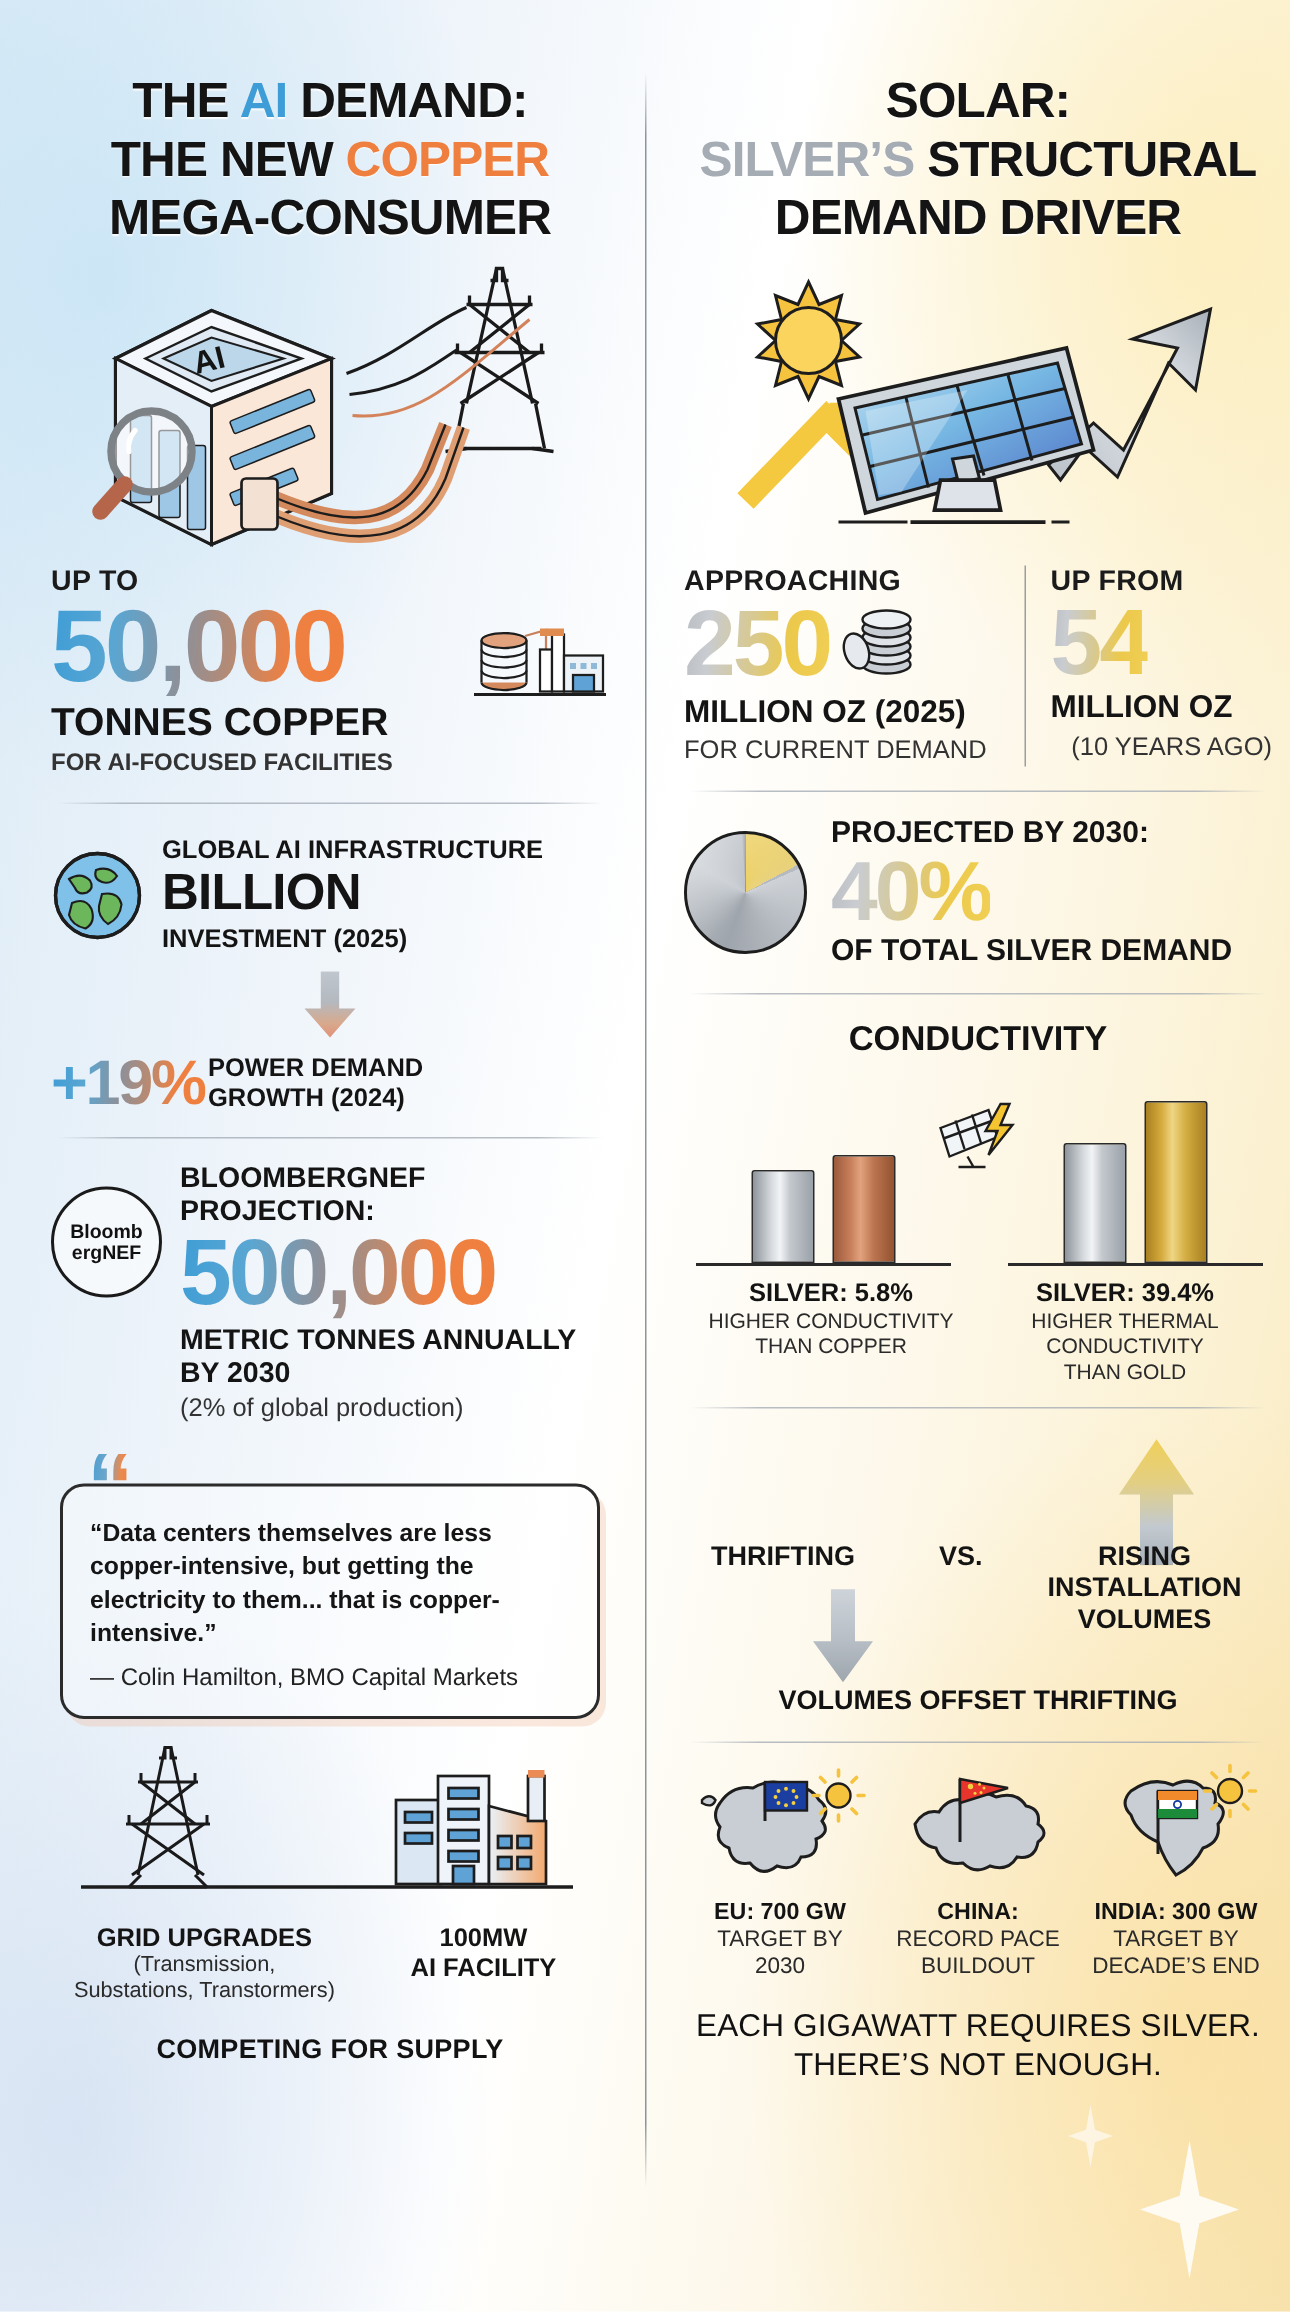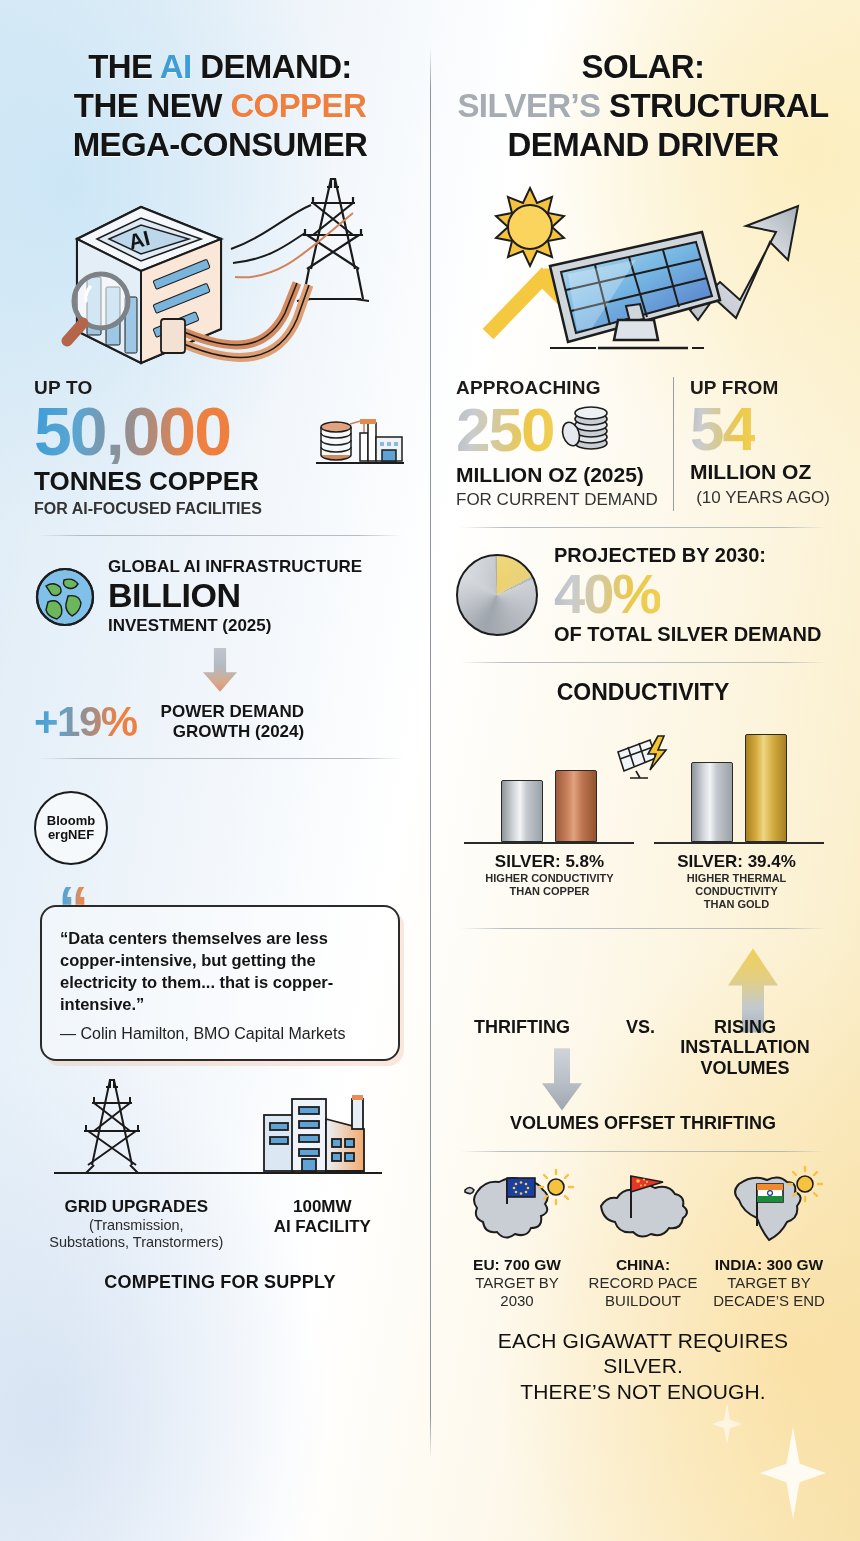--- a/index.html
+++ b/index.html
@@ -34,21 +34,21 @@
   .sparkle.s2 {
     width: 30px; height: 42px; right: 118px; bottom: 96px;
     background: rgba(255,255,255,0.6);
     clip-path: polygon(50% 0%, 60% 40%, 100% 50%, 60% 60%, 50% 100%, 40% 60%, 0% 50%, 40% 40%);
   }
 
   
   .sheet { position: absolute; inset: 0; display: flex; }
   .col { width: 430px; padding: 0 24px; position: relative; }
   .col-left  { padding-left: 34px; padding-right: 24px; }
-  .col-right { padding-left: 26px; padding-right: 30px; }
+  .col-right { padding-left: 26px; padding-right: 12px; }
 
   .vdivider {
     position: absolute; left: 430px; top: 48px;
     width: 1px; height: 1410px;
     background: linear-gradient(180deg, rgba(130,140,150,0) 0%, rgba(120,130,140,0.85) 3%,
                 rgba(120,130,140,0.85) 97%, rgba(130,140,150,0) 100%);
   }
 
   
   .title {
@@ -98,21 +98,21 @@
   .row-globe { display: flex; align-items: flex-start; gap: 12px; margin-top: 4px; }
   .globe { width: 62px; height: 62px; flex: 0 0 62px; margin-top: 14px; }
 
   .arrow-down-grad {
     width: 34px; height: 44px; margin: 12px auto 10px;
     background: linear-gradient(180deg, #bfc6cd 0%, #b4b9c0 45%, #d8a98c 78%, #e2917a 100%);
     clip-path: polygon(32% 0%, 68% 0%, 68% 56%, 100% 56%, 50% 100%, 0% 56%, 32% 56%);
     border: 0;
     filter: drop-shadow(0 0 0.6px #6e7479);
   }
-  .row-19 { display: flex; align-items: center; gap: 24px; text-align: right; }
+  .row-19 { display: flex; align-items: center; gap: 2px; }
   .row-19 .gradnum { font-size: 42px; letter-spacing: -1.5px; }
 
   
   .row-bnef { display: flex; align-items: flex-start; gap: 12px; }
   .bnef-badge {
     width: 74px; height: 74px; flex: 0 0 74px; margin-top: 16px;
     border: 2.5px solid #1a1a1a; border-radius: 50%;
     display: flex; align-items: center; justify-content: center; text-align: center;
     font-size: 13px; font-weight: 700; line-height: 1.1; color: #111;
     background: rgba(255,255,255,0.55);
@@ -181,21 +181,21 @@
   .bar-pair.left  { left: 8px;  width: 170px; justify-content: center; }
   .bar-pair.right { right: 6px; width: 170px; justify-content: center; }
   .bar { width: 42px; border: 1.6px solid #2a2a2a; border-radius: 2px 2px 0 0; }
   .bar.silver { background: linear-gradient(90deg, #8d949b 0%, #d5d9dd 30%, #f2f4f6 45%, #c3c8cd 62%, #9aa1a8 100%); }
   .bar.copper { background: linear-gradient(90deg, #9c5a3c 0%, #c8805c 28%, #e2a27e 44%, #bc7550 66%, #94522f 100%); }
   .bar.gold   { background: linear-gradient(90deg, #a8801f 0%, #d6ab3e 26%, #efd684 44%, #d4ad43 66%, #a8801f 100%); }
   .solarmini { position: absolute; left: 50%; transform: translateX(-50%); bottom: 62px; }
   .cond-labels { display: flex; margin-top: 8px; }
   .cond-labels .c { flex: 1; text-align: center; }
   .cond-labels .c .h { font-size: 17px; font-weight: 800; color: #131313; }
-  .cond-labels .c .s { font-size: 11px; font-weight: 700; color: #2a2a2a; line-height: 1.2; }
+  .cond-labels .c .s { font-size: 14px; font-weight: 400; color: #2a2a2a; line-height: 1.2; }
 
   
   .thrift { margin-top: 8px; position: relative; height: 190px; }
   .arrow-up-gold {
     position: absolute; right: 52px; top: 4px;
     width: 50px; height: 84px;
     background: linear-gradient(180deg, #f0cf58 0%, #e3cf83 35%, #c2c9cf 70%, #a9b2ba 100%);
     clip-path: polygon(50% 0%, 100% 44%, 72% 44%, 72% 100%, 28% 100%, 28% 44%, 0% 44%);
     filter: drop-shadow(0 0 0.8px #5c6167);
   }
@@ -359,20 +359,27 @@
     </div>
 
     <div class="hr"></div>
 
     <div class="row-bnef">
       <div class="bnef-badge">
         <span>
           <span>Bloomb</span><br>
           <span>ergNEF</span>
         </span>
+      </div>
+      <div style="flex:1;">
+        <div class="bigline" style="font-size:19px;">BLOOMBERGNEF PROJECTION:</div>
+        <div class="gradnum">500,000</div>
+        <div class="bigline" style="font-size:19px;margin-top:4px;">METRIC TONNES ANNUALLY</div>
+        <div class="bigline" style="font-size:19px;">BY 2030</div>
+        <div class="subline" style="font-size:17px;margin-top:2px;">(2% of global production)</div>
       </div>
     </div>
 
     <div class="quote-wrap">
       <div class="quote-mark">“</div>
       <div class="quote-box">
         <div class="qtext">“Data centers themselves are less copper-intensive, but getting the electricity to them... that is copper-intensive.”</div>
         <div class="qattr">— Colin Hamilton, BMO Capital Markets</div>
       </div>
     </div>

